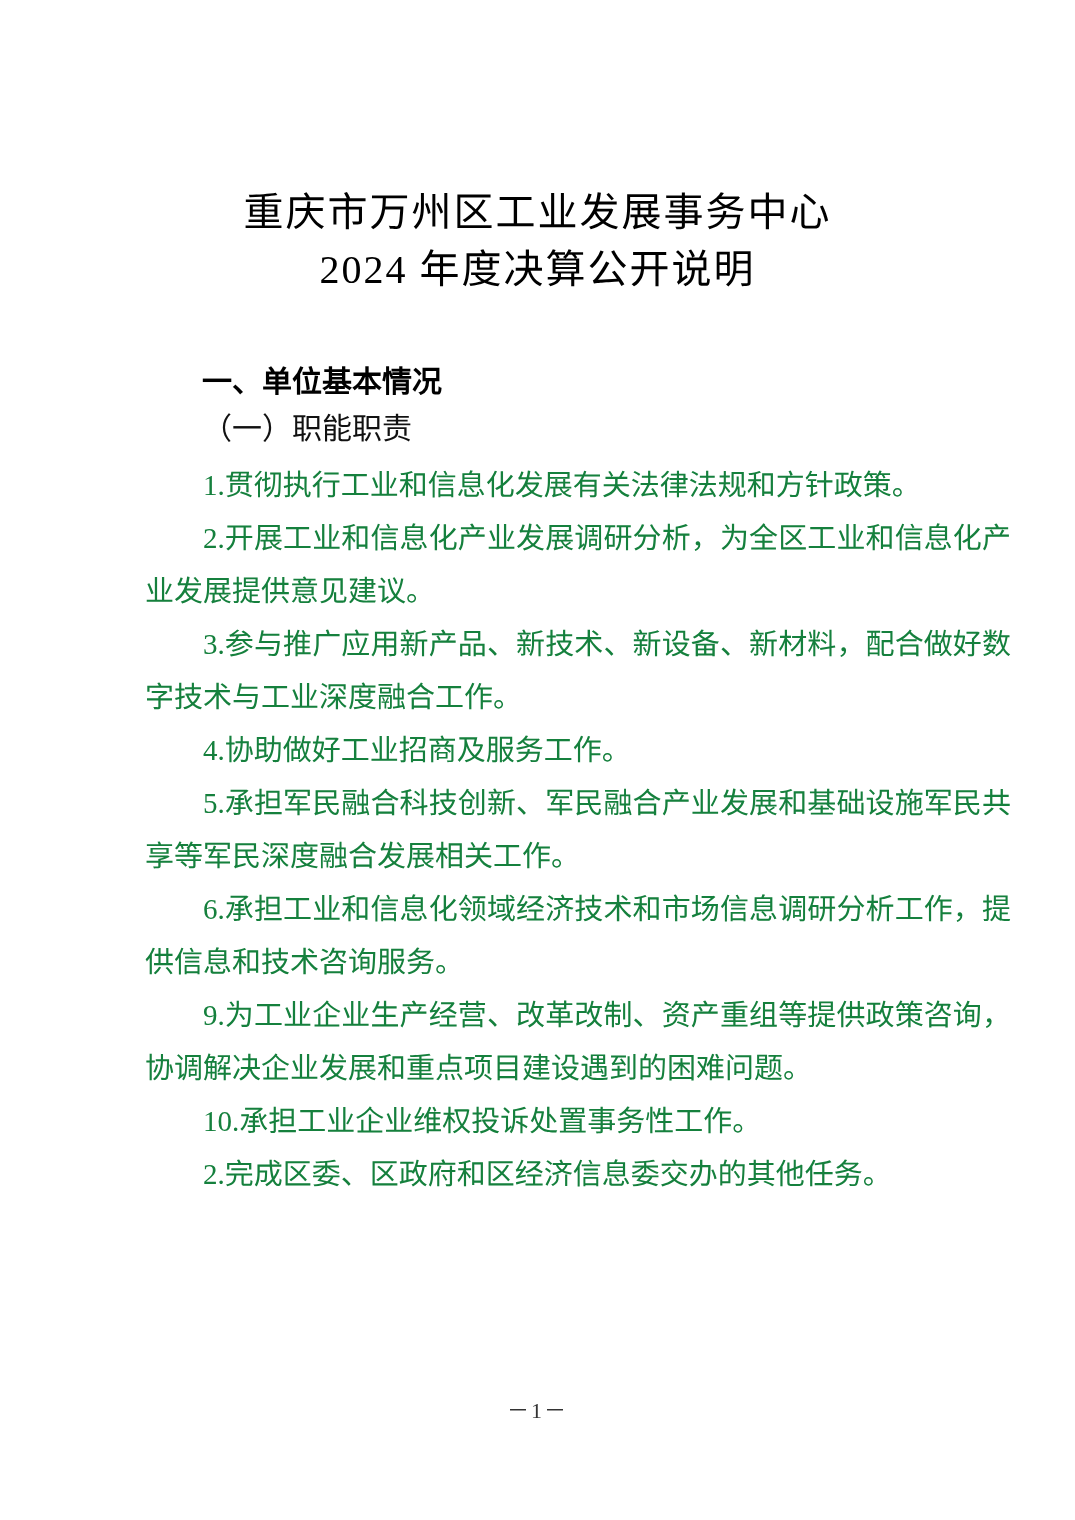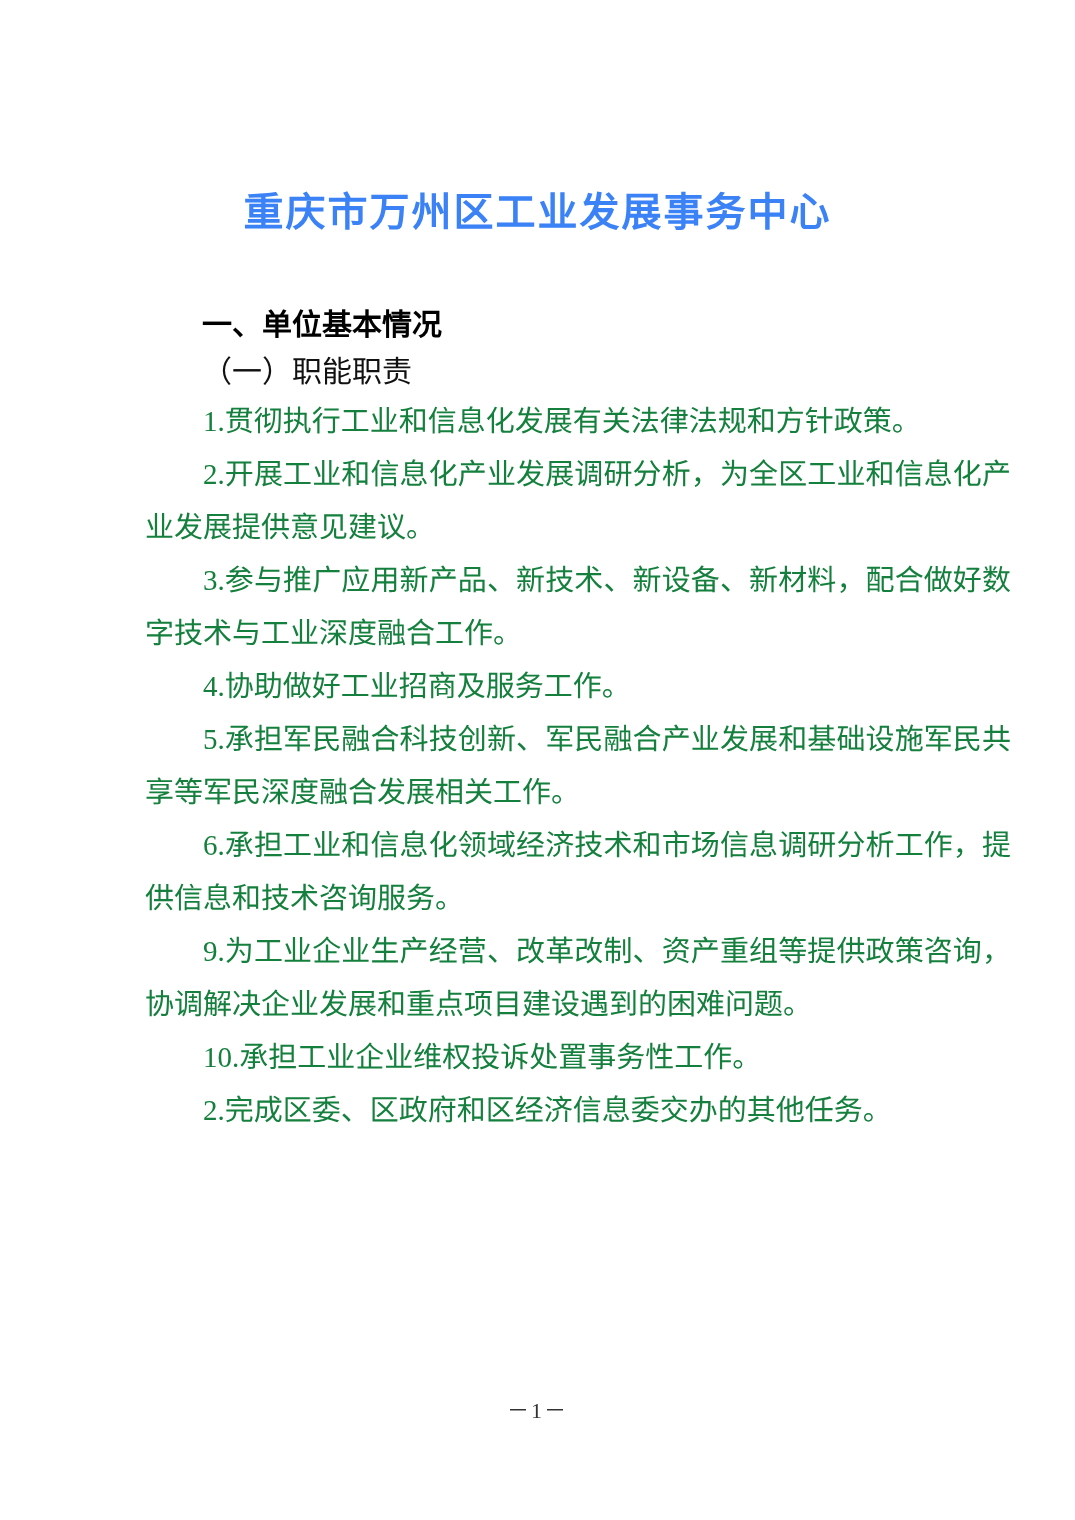--- a/index.html
+++ b/index.html
@@ -20,38 +20,38 @@
     color: #141414;
   }
   .doc-header {
     padding-top: 184px;
     text-align: center;
   }
   .doc-title {
     font-family: "Liberation Serif", serif;
     font-size: 40px;
     line-height: 57px;
-    font-weight: bold;
-    color: #3b82f6;
+    font-weight: normal;
+    color: #000000;
     letter-spacing: 2px;
   }
   .doc-body {
     padding: 0 64px 0 145px;
   }
   .section-heading {
     margin: 62px 0 0 0;
     font-family: "Liberation Sans", sans-serif;
     font-size: 30px;
     line-height: 44px;
     font-weight: bold;
     color: #000000;
     text-indent: 57px;
   }
   .subsection-heading {
-    margin: 2px 0 0 0;
+    margin: 2px 0 7px 0;
     font-family: "Liberation Serif", serif;
     font-size: 30px;
     line-height: 46px;
     font-weight: normal;
     color: #111111;
     text-indent: 57px;
   }
   .para {
     margin: 0;
     font-family: "Liberation Serif", serif;
@@ -75,20 +75,21 @@
     color: #333333;
   }
 </style>
 </head>
 <body>
 
 <div class="page">
 
   <header class="doc-header">
     <div class="doc-title">重庆市万州区工业发展事务中心</div>
+    <div class="doc-title">2024 年度决算公开说明</div>
   </header>
 
   <main class="doc-body">
     <h2 class="section-heading">一、单位基本情况</h2>
     <h3 class="subsection-heading">（一）职能职责</h3>
 
     <p class="para">1.贯彻执行工业和信息化发展有关法律法规和方针政策。</p>
     <p class="para">2.开展工业和信息化产业发展调研分析，为全区工业和信息化产业发展提供意见建议。</p>
     <p class="para">3.参与推广应用新产品、新技术、新设备、新材料，配合做好数字技术与工业深度融合工作。</p>
     <p class="para">4.协助做好工业招商及服务工作。</p>

